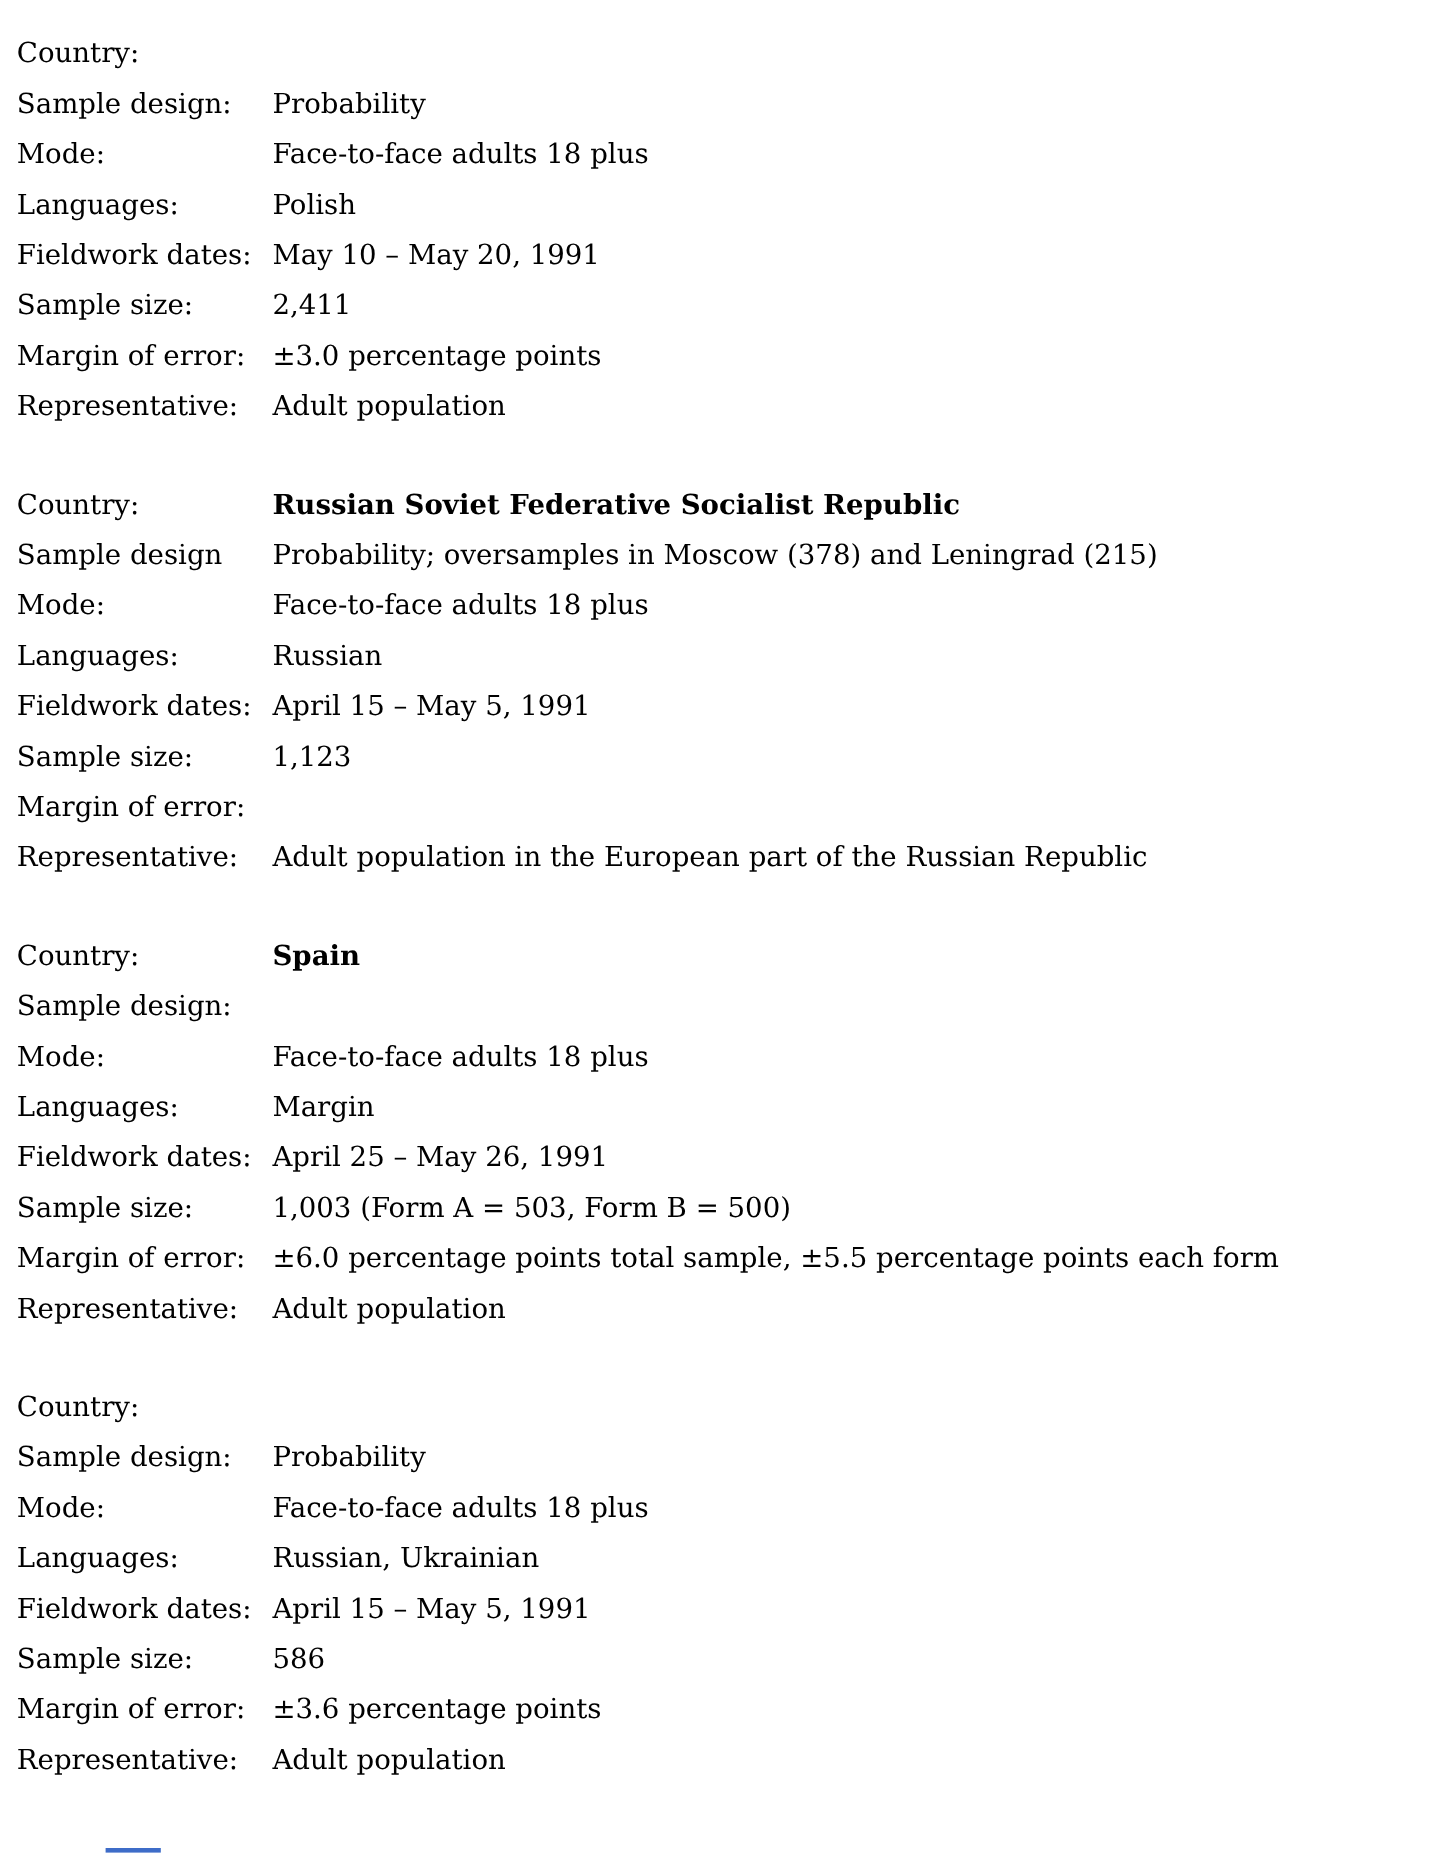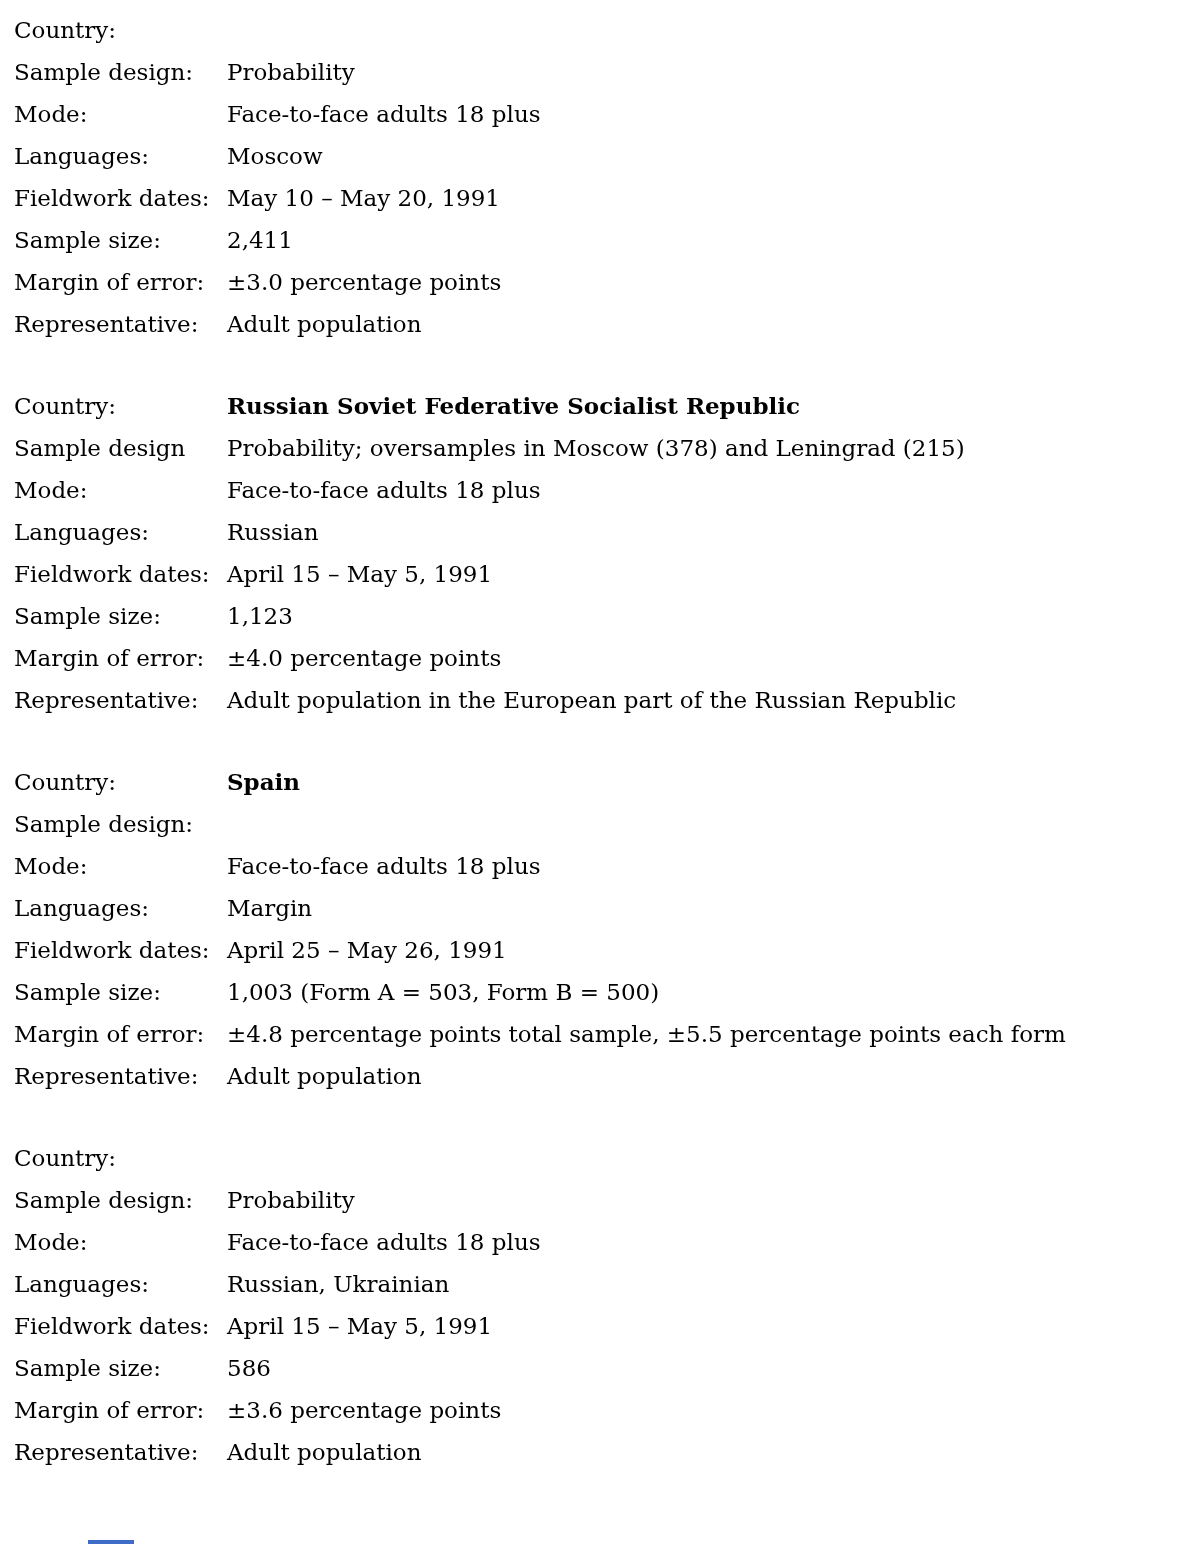--- a/index.html
+++ b/index.html
@@ -11,21 +11,21 @@
     width: 1196px;
     height: 1544px;
     position: relative;
     overflow: hidden;
     font-family: "DejaVu Serif", "Liberation Serif", serif;
     font-size: 23px;
     color: #000000;
     -webkit-font-smoothing: antialiased;
   }
   .content {
-    padding: 9px 20px 0 14px;
+    padding: 24px 20px 0 14px;
   }
   .block {
     margin: 0 0 40px 0;
   }
   .block:last-child {
     margin-bottom: 0;
   }
   .row {
     display: grid;
     grid-template-columns: 213px 1fr;
@@ -61,21 +61,21 @@
     <div class="row">
       <span class="label">Sample design:</span>
       <span class="value">Probability</span>
     </div>
     <div class="row">
       <span class="label">Mode:</span>
       <span class="value">Face-to-face adults 18 plus</span>
     </div>
     <div class="row">
       <span class="label">Languages:</span>
-      <span class="value">Moscow</span>
+      <span class="value">Polish</span>
     </div>
     <div class="row">
       <span class="label">Fieldwork dates:</span>
       <span class="value">May 10 – May 20, 1991</span>
     </div>
     <div class="row">
       <span class="label">Sample size:</span>
       <span class="value">2,411</span>
     </div>
     <div class="row">
@@ -108,21 +108,20 @@
     <div class="row">
       <span class="label">Fieldwork dates:</span>
       <span class="value">April 15 – May 5, 1991</span>
     </div>
     <div class="row">
       <span class="label">Sample size:</span>
       <span class="value">1,123</span>
     </div>
     <div class="row">
       <span class="label">Margin of error:</span>
-      <span class="value">±4.0 percentage points</span>
     </div>
     <div class="row">
       <span class="label">Representative:</span>
       <span class="value">Adult population in the European part of the Russian Republic</span>
     </div>
   </div>
 
   <div class="block">
     <div class="row">
       <span class="label">Country:</span>
@@ -142,21 +141,21 @@
     <div class="row">
       <span class="label">Fieldwork dates:</span>
       <span class="value">April 25 – May 26, 1991</span>
     </div>
     <div class="row">
       <span class="label">Sample size:</span>
       <span class="value">1,003 (Form A = 503, Form B = 500)</span>
     </div>
     <div class="row">
       <span class="label">Margin of error:</span>
-      <span class="value">±4.8 percentage points total sample, ±5.5 percentage points each form</span>
+      <span class="value">±6.0 percentage points total sample, ±5.5 percentage points each form</span>
     </div>
     <div class="row">
       <span class="label">Representative:</span>
       <span class="value">Adult population</span>
     </div>
   </div>
 
   <div class="block">
     <div class="row">
       <span class="label">Country:</span>

